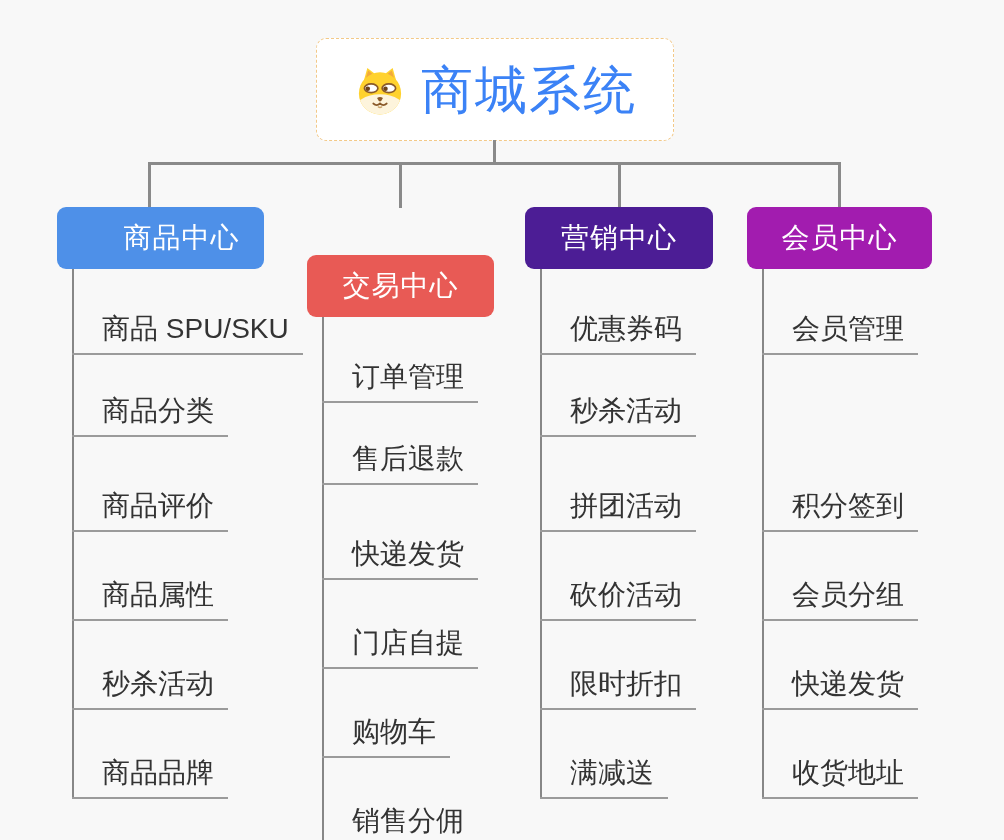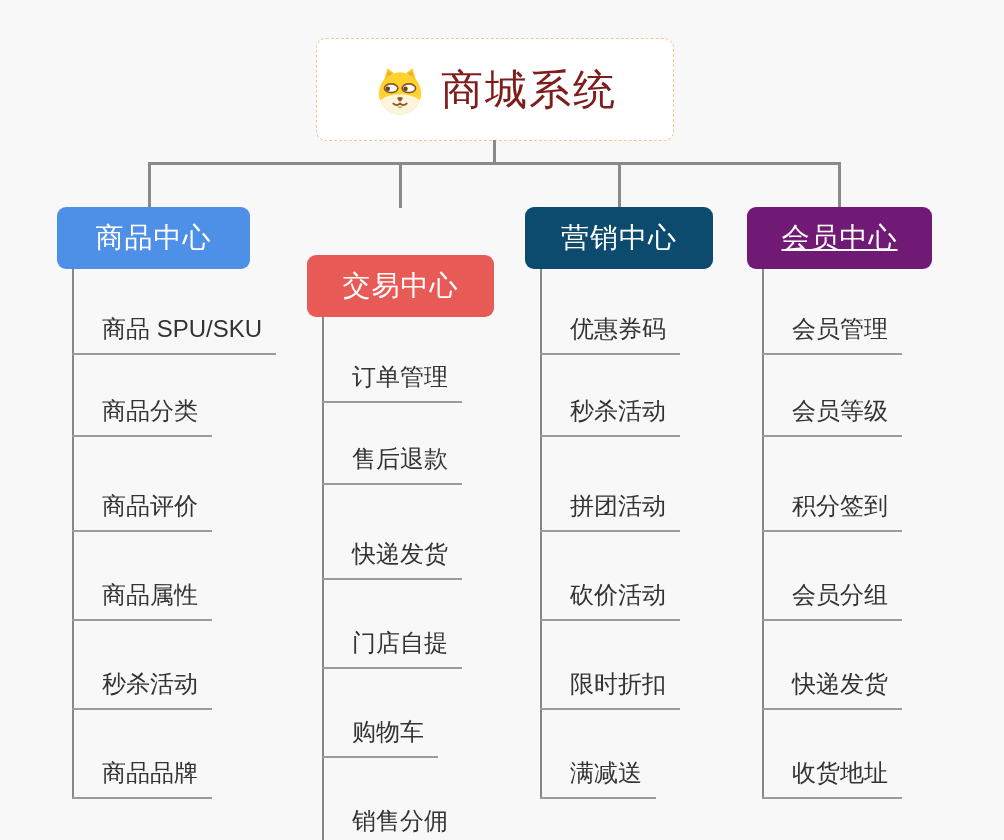--- a/index.html
+++ b/index.html
@@ -23,22 +23,22 @@
     background: #ffffff;
     border: 1px dashed #f3c988;
     border-radius: 10px;
     box-sizing: border-box;
     display: flex;
     align-items: center;
     justify-content: center;
     gap: 14px;
   }
   .root-title {
-    color: #7f1d1d;
-    font-size: 42px;
+    color: #3b82f6;
+    font-size: 52px;
     font-weight: 500;
     letter-spacing: 2px;
     line-height: 1;
     white-space: nowrap;
   }
   .dog { width: 54px; height: 54px; display: inline-block; }
 
   
   .conn { position: absolute; background: #8a8a8a; }
   .root-drop { left: 493px; top: 140px; width: 3px; height: 25px; }
@@ -62,40 +62,40 @@
     height: 62px;
     border-radius: 9px;
     display: flex;
     align-items: center;
     justify-content: center;
     color: #ffffff;
     font-size: 28px;
     letter-spacing: 1px;
     white-space: nowrap;
   }
-  .col-0 .branch-node { width: 193px; }
+  .col-0 .branch-node { width: 165px; padding-left: 42px; }
   .col-1 .branch-node { width: 187px; }
   .col-2 .branch-node { width: 188px; }
   .col-3 .branch-node { width: 185px; }
 
   .vline {
     position: absolute;
     left: 15px; top: 62px;
     width: 2px; height: 530px;
     background: #878787;
   }
 
   .leaf {
     position: absolute;
     left: 15px;
     height: 40px;
     line-height: 40px;
     padding: 0 14px 4px 30px;
     border-bottom: 2px solid #9b9b9b;
-    font-size: 24px;
+    font-size: 28px;
     color: #333333;
     white-space: nowrap;
   }
   .row-0 { top: 102px; }
   .row-1 { top: 184px; }
   .row-2 { top: 279px; }
   .row-3 { top: 368px; }
   .row-4 { top: 457px; }
   .row-5 { top: 546px; }
 </style>
@@ -158,34 +158,33 @@
     <div class="vline"></div>
     <div class="leaf row-0">订单管理</div>
     <div class="leaf row-1">售后退款</div>
     <div class="leaf row-2">快递发货</div>
     <div class="leaf row-3">门店自提</div>
     <div class="leaf row-4">购物车</div>
     <div class="leaf row-5">销售分佣</div>
   </div>
 
   <div class="column col-2">
-    <div class="branch-node" style="background: #0c4a6e;">营销中心</div>
+    <div class="branch-node" style="background: #4c1d95;">营销中心</div>
     <div class="vline"></div>
     <div class="leaf row-0">优惠券码</div>
     <div class="leaf row-1">秒杀活动</div>
     <div class="leaf row-2">拼团活动</div>
     <div class="leaf row-3">砍价活动</div>
     <div class="leaf row-4">限时折扣</div>
     <div class="leaf row-5">满减送</div>
   </div>
 
   <div class="column col-3">
-    <div class="branch-node" style="background: #701a75; text-decoration: underline;">会员中心</div>
+    <div class="branch-node" style="background: #a21caf;">会员中心</div>
     <div class="vline"></div>
     <div class="leaf row-0">会员管理</div>
-    <div class="leaf row-1">会员等级</div>
     <div class="leaf row-2">积分签到</div>
     <div class="leaf row-3">会员分组</div>
     <div class="leaf row-4">快递发货</div>
     <div class="leaf row-5">收货地址</div>
   </div>
 
 </div>
 
 </body></html>

